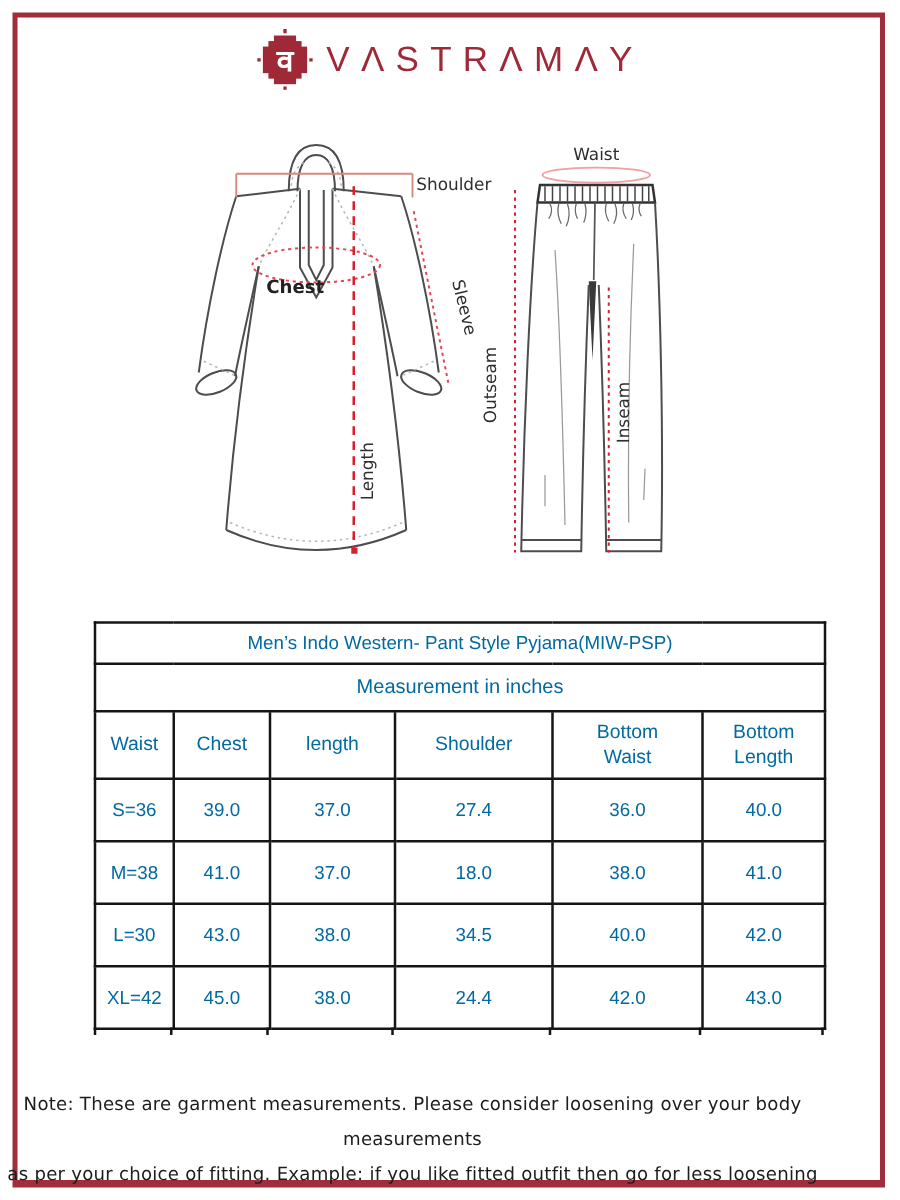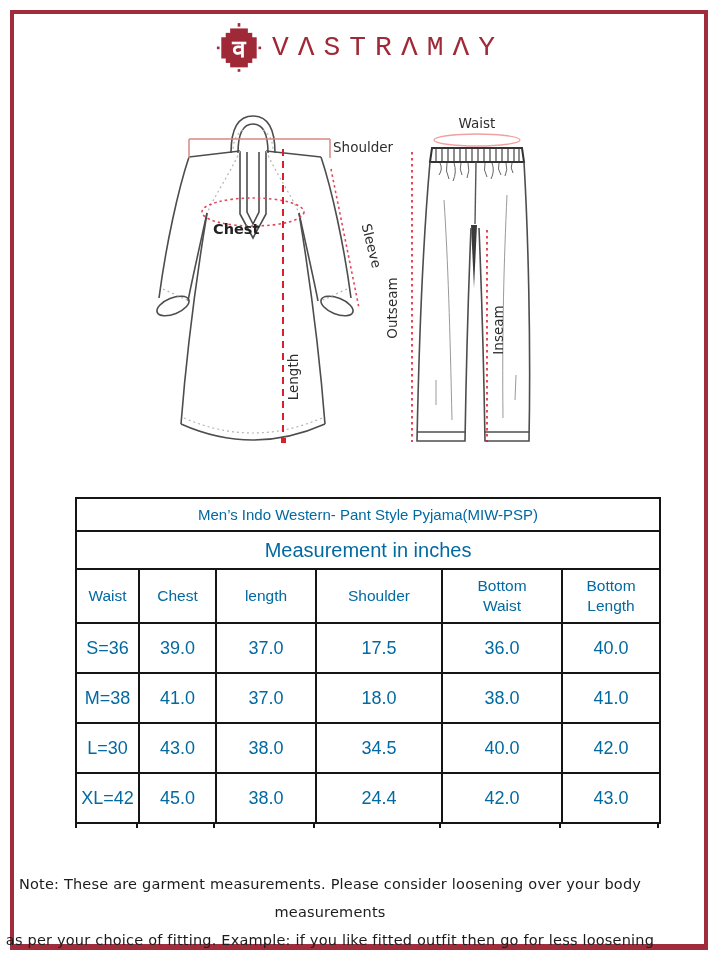--- a/index.html
+++ b/index.html
@@ -13,21 +13,21 @@
     box-sizing:border-box;border:4px solid #a02c3c;border-bottom-width:6px;
     pointer-events:none;
   }
   
   .brand{
     position:absolute;top:22px;left:0;width:720px;height:50px;
     display:flex;align-items:center;justify-content:center;gap:10px;
   }
   .brand-mark{width:46px;height:50px;flex:0 0 auto;}
   .wordmark{
-    font-family:Liberation Mono, monospace;
+    font-family:Liberation Sans, sans-serif;
     font-size:28px;font-weight:500;color:#9f2936;
     letter-spacing:9px;white-space:nowrap;line-height:1;
     transform:translateY(1px);
   }
   
   .diagram{position:absolute;left:0;top:100px;width:720px;height:398px;}
   svg text{
     font-family:"DejaVu Sans",sans-serif;fill:#2e2e2e;
     font-size:13.5px;font-weight:500;
   }
@@ -36,23 +36,23 @@
   .size-table{
     position:absolute;left:75px;top:497px;width:584px;
     border-collapse:collapse;table-layout:fixed;
     font-family:"Liberation Sans",sans-serif;color:#0369a1;
   }
   .size-table td,.size-table th{
     border:2px solid #151515;text-align:center;vertical-align:middle;
     padding:0;font-weight:500;
   }
   .row-title td{height:31px;font-size:15px;}
-  .row-subtitle td{height:36px;font-size:20px;}
+  .row-subtitle td{height:36px;font-size:16px;}
   .row-head th{height:52px;font-size:15.5px;line-height:1.3;}
-  .row-data td{height:48px;font-size:18px;margin-left:12px;}
+  .row-data td{height:48px;font-size:15px;margin-left:12px;}
   .narrow{display:inline-block;max-width:72px;line-height:1.3;}
   .table-stubs{position:absolute;left:75px;top:822px;width:584px;height:7px;}
   .table-stubs i{position:absolute;top:0;width:2px;height:6px;background:#151515;}
   
   .note{
     position:absolute;left:0;top:870px;width:660px;text-align:center;
     font-family:"DejaVu Sans",sans-serif;font-size:14.5px;color:#1c1c1c;
     line-height:28px;letter-spacing:0.2px;
   }
 </style>
@@ -218,21 +218,21 @@
       <th>Chest</th>
       <th>length</th>
       <th>Shoulder</th>
       <th><span class="narrow">Bottom Waist</span></th>
       <th><span class="narrow">Bottom Length</span></th>
     </tr>
     <tr class="row-data">
       <td>S=36</td>
       <td>39.0</td>
       <td>37.0</td>
-      <td>17.5</td>
+      <td>27.4</td>
       <td>36.0</td>
       <td>40.0</td>
     </tr>
     <tr class="row-data">
       <td>M=38</td>
       <td>41.0</td>
       <td>37.0</td>
       <td>18.0</td>
       <td>38.0</td>
       <td>41.0</td>

